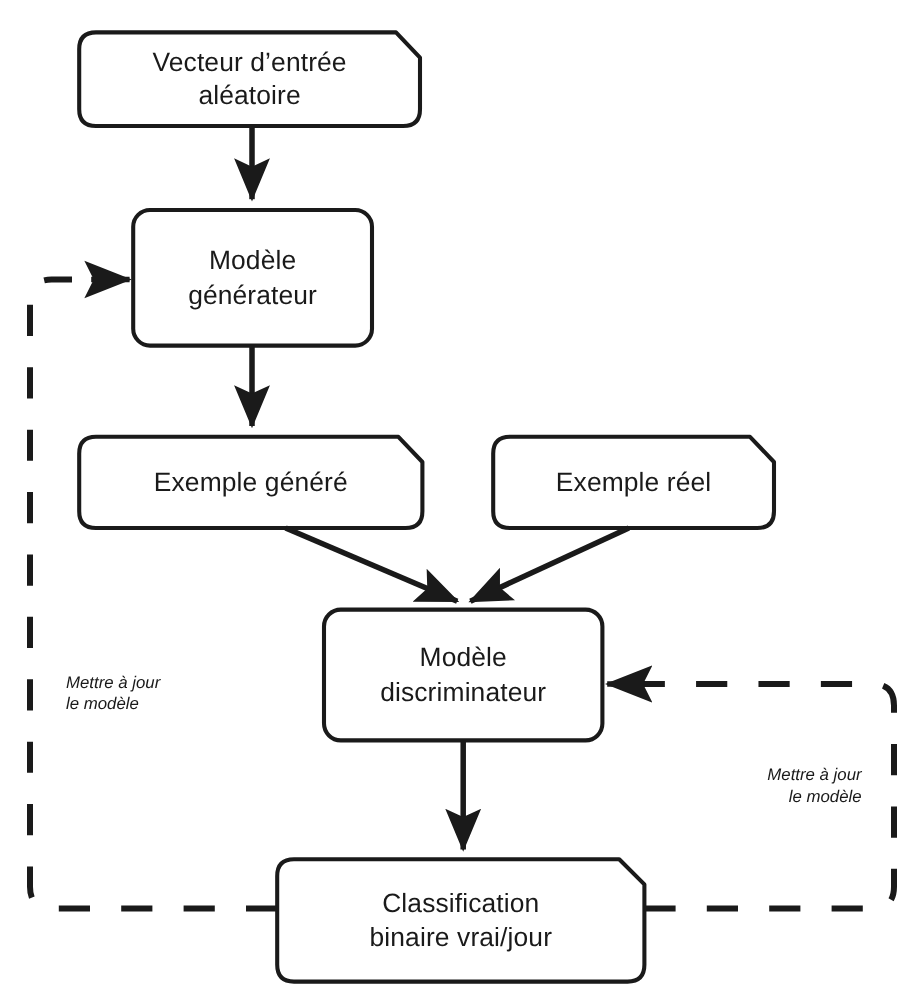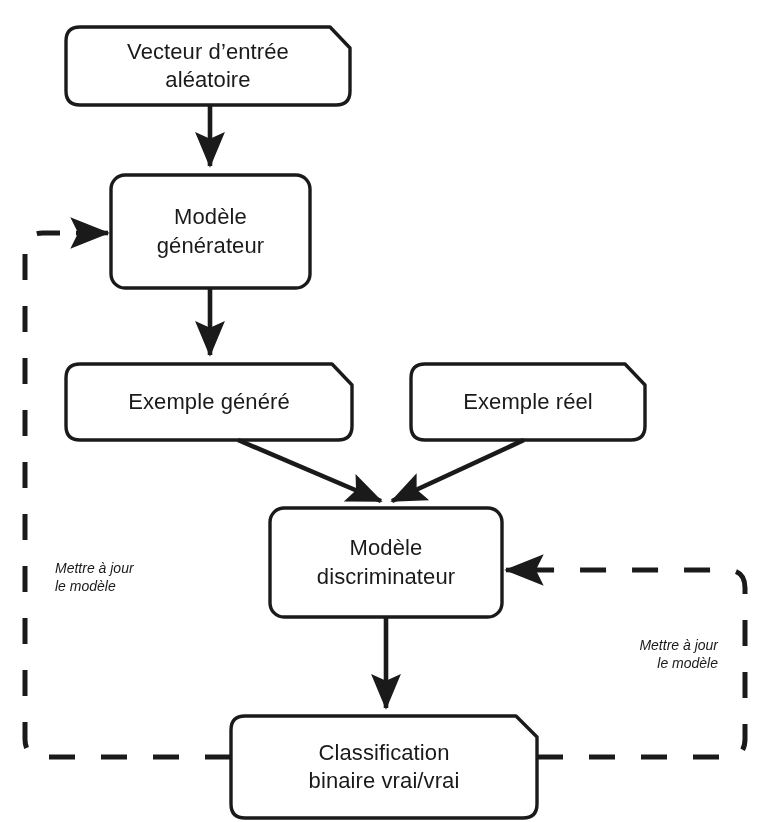--- a/index.html
+++ b/index.html
@@ -104,21 +104,21 @@
 générateur</div>
 
   <div class="node-label" style="left:66px; top:364px; width:286px; height:76px;">Exemple généré</div>
 
   <div class="node-label" style="left:411px; top:364px; width:234px; height:76px;">Exemple réel</div>
 
   <div class="node-label" style="left:270px; top:508px; width:232px; height:109px;">Modèle
 discriminateur</div>
 
   <div class="node-label" style="left:231px; top:716px; width:306px; height:102px;">Classification
-binaire vrai/vrai</div>
+binaire vrai/jour</div>
 
   <div class="edge-label align-left" style="left:55px; top:559px; width:200px;">Mettre à jour
 le modèle</div>
 
   <div class="edge-label align-right" style="left:540px; top:636px; width:178px;">Mettre à jour
 le modèle</div>
 
 </div>
 
 </body></html>

